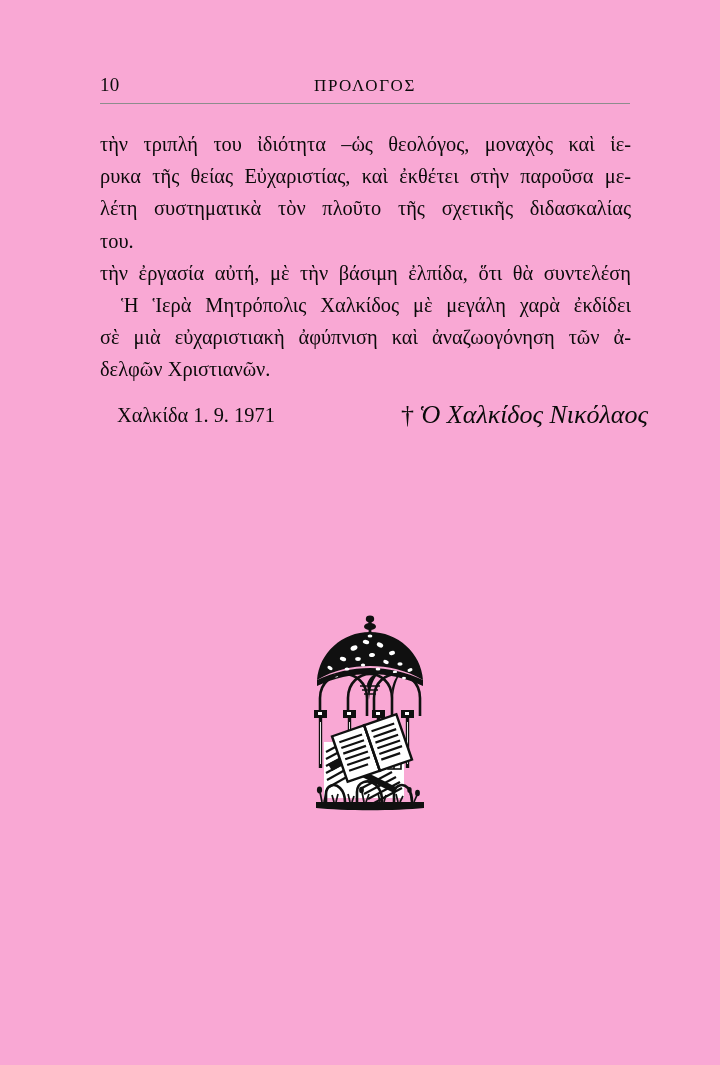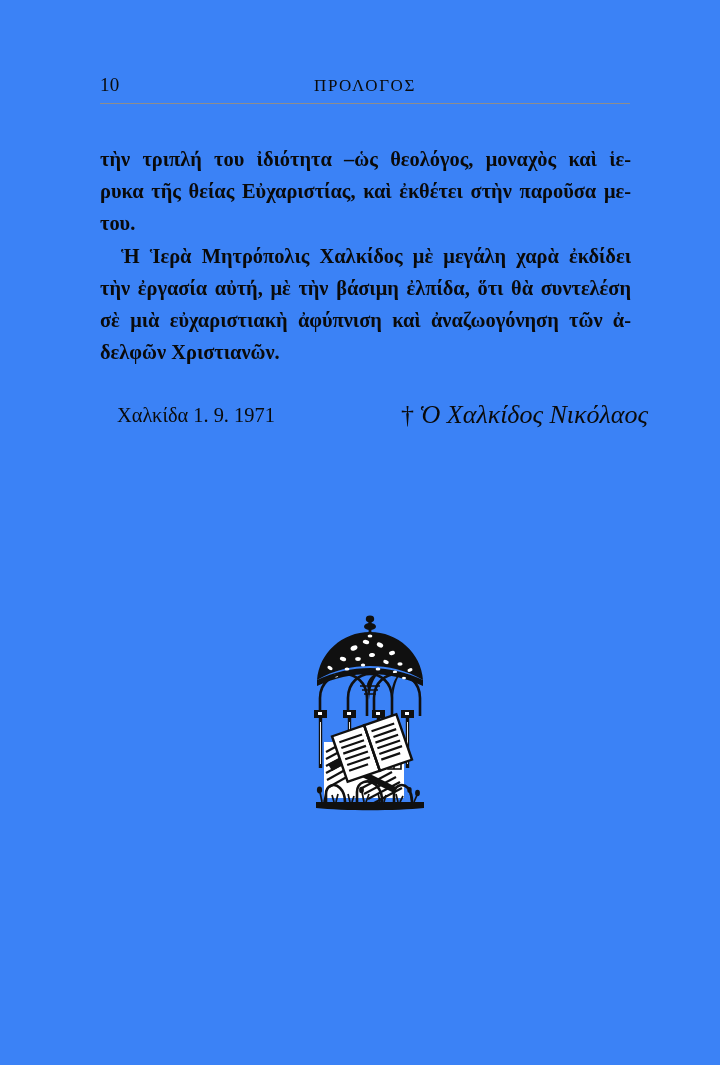--- a/index.html
+++ b/index.html
@@ -14,21 +14,21 @@
     font-family: "Liberation Serif", "DejaVu Serif", serif;
     color: #0a0a0a;
     overflow: hidden;
   }
 
   .page {
     position: absolute;
     left: 0; top: 0;
     width: 720px;
     height: 1065px;
-    background: #3b82f6;
+    background: #f9a8d4;
   }
 
   
   .runhead {
     position: absolute;
     left: 100px;
     top: 72px;
     width: 530px;
     height: 26px;
   }
@@ -56,23 +56,22 @@
     top: 103px;
     width: 530px;
     height: 1px;
     background: #8d8d8d;
   }
 
   
   .textblock {
     position: absolute;
     left: 100px;
-    top: 143px;
+    top: 128px;
     width: 531px;
-    font-weight: bold;
   }
   .para {
     margin: 0;
     font-size: 20.4px;
     line-height: 32.2px;
     text-align: justify;
     text-justify: inter-word;
     word-spacing: 0.1px;
     hyphens: manual;
   }
@@ -136,26 +135,27 @@
     <span class="folio">10</span>
     <span class="runhead-title">ΠΡΟΛΟΓΟΣ</span>
   </div>
   <div class="rule"></div>
 
   <div class="textblock">
 
     <p class="para justlines">
       <span class="lb">τὴν τριπλή του ἰδιότητα –ὡς θεολόγος, μοναχὸς καὶ ἱε-</span>
       <span class="lb">ρυκα τῆς θείας Εὐχαριστίας, καὶ ἐκθέτει στὴν παροῦσα με-</span>
+      <span class="lb">λέτη συστηματικὰ τὸν πλοῦτο τῆς σχετικῆς διδασκαλίας</span>
       <span class="lb last">του.</span>
     </p>
 
     <p class="para justlines">
+      <span class="lb">τὴν ἐργασία αὐτή, μὲ τὴν βάσιμη ἐλπίδα, ὅτι θὰ συντελέση</span>
       <span class="lb" style="text-indent:21px;">Ἡ Ἱερὰ Μητρόπολις Χαλκίδος μὲ μεγάλη χαρὰ ἐκδίδει</span>
-      <span class="lb">τὴν ἐργασία αὐτή, μὲ τὴν βάσιμη ἐλπίδα, ὅτι θὰ συντελέση</span>
       <span class="lb">σὲ μιὰ εὐχαριστιακὴ ἀφύπνιση καὶ ἀναζωογόνηση τῶν ἀ-</span>
       <span class="lb last">δελφῶν Χριστιανῶν.</span>
     </p>
 
   </div>
 
   <div class="sigline">
     <span class="sig-place">Χαλκίδα 1. 9. 1971</span>
     <span class="sig-name"><span class="cross">†</span><span>Ὁ Χαλκίδος Νικόλαος</span></span>
   </div>

